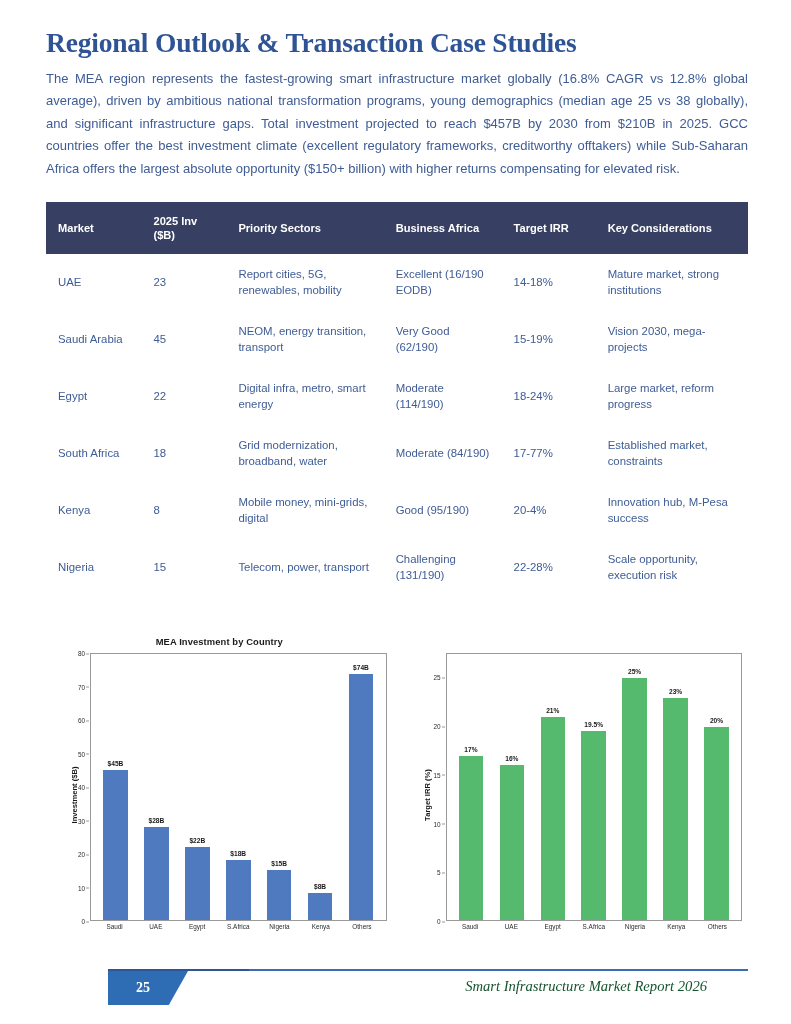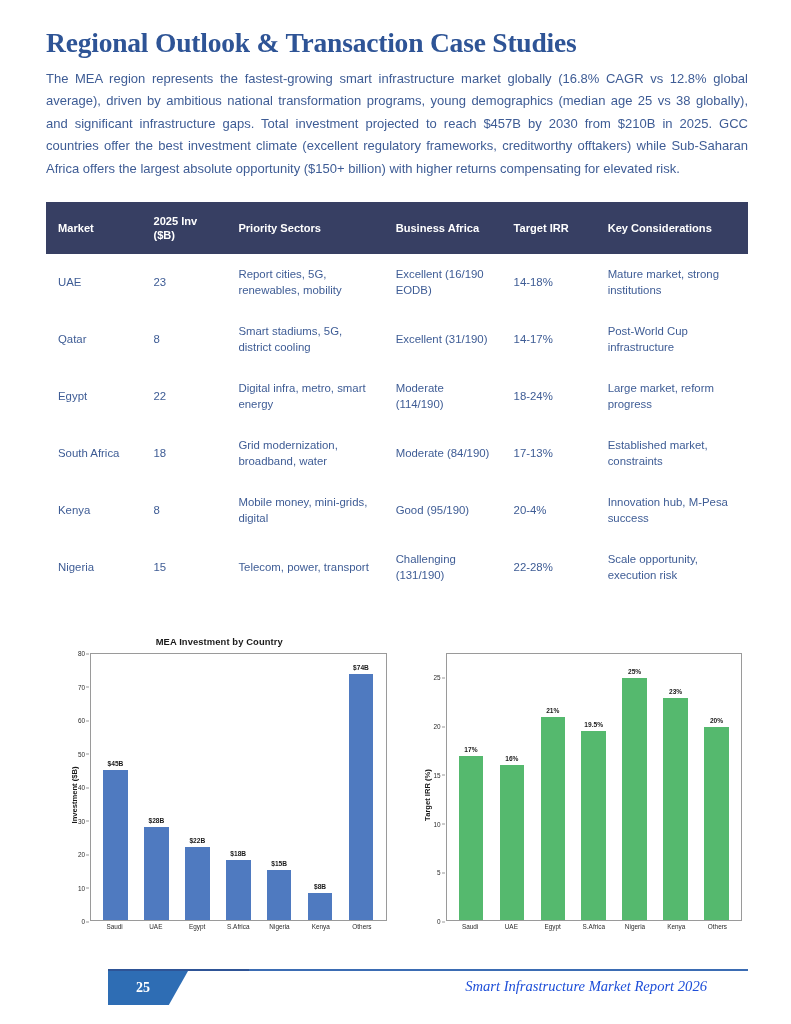--- a/index.html
+++ b/index.html
@@ -232,21 +232,21 @@
     font-weight: bold;
     font-family: "Liberation Serif", serif;
   }
   .footer-text {
     position: absolute;
     right: 48px;
     top: 978px;
     font-family: "Liberation Serif", serif;
     font-style: italic;
     font-size: 14.6px;
-    color: #1d4ed8;
+    color: #14532d;
   }
 </style>
 </head>
 <body>
 
 <div class="page">
 
   <h1 class="page-title">Regional Outlook &amp; Transaction Case Studies</h1>
 
   <p class="intro">The MEA region represents the fastest-growing smart infrastructure market globally (16.8% CAGR vs 12.8% global average), driven by ambitious national transformation programs, young demographics (median age 25 vs 38 globally), and significant infrastructure gaps. Total investment projected to reach $457B by 2030 from $210B in 2025. GCC countries offer the best investment climate (excellent regulatory frameworks, creditworthy offtakers) while Sub-Saharan Africa offers the largest absolute opportunity ($150+ billion) with higher returns compensating for elevated risk.</p>
@@ -273,41 +273,41 @@
     <tbody>
         <tr>
           <td>UAE</td>
           <td>23</td>
           <td>Report cities, 5G, renewables, mobility</td>
           <td>Excellent (16/190 EODB)</td>
           <td>14-18%</td>
           <td>Mature market, strong institutions</td>
         </tr>
         <tr>
-          <td>Qatar</td>
-          <td>8</td>
-          <td>Smart stadiums, 5G, district cooling</td>
-          <td>Excellent (31/190)</td>
-          <td>14-17%</td>
-          <td>Post-World Cup infrastructure</td>
+          <td>Saudi Arabia</td>
+          <td>45</td>
+          <td>NEOM, energy transition, transport</td>
+          <td>Very Good (62/190)</td>
+          <td>15-19%</td>
+          <td>Vision 2030, mega-projects</td>
         </tr>
         <tr>
           <td>Egypt</td>
           <td>22</td>
           <td>Digital infra, metro, smart energy</td>
           <td>Moderate (114/190)</td>
           <td>18-24%</td>
           <td>Large market, reform progress</td>
         </tr>
         <tr>
           <td>South Africa</td>
           <td>18</td>
           <td>Grid modernization, broadband, water</td>
           <td>Moderate (84/190)</td>
-          <td>17-13%</td>
+          <td>17-77%</td>
           <td>Established market, constraints</td>
         </tr>
         <tr>
           <td>Kenya</td>
           <td>8</td>
           <td>Mobile money, mini-grids, digital</td>
           <td>Good (95/190)</td>
           <td>20-4%</td>
           <td>Innovation hub, M-Pesa success</td>
         </tr>

